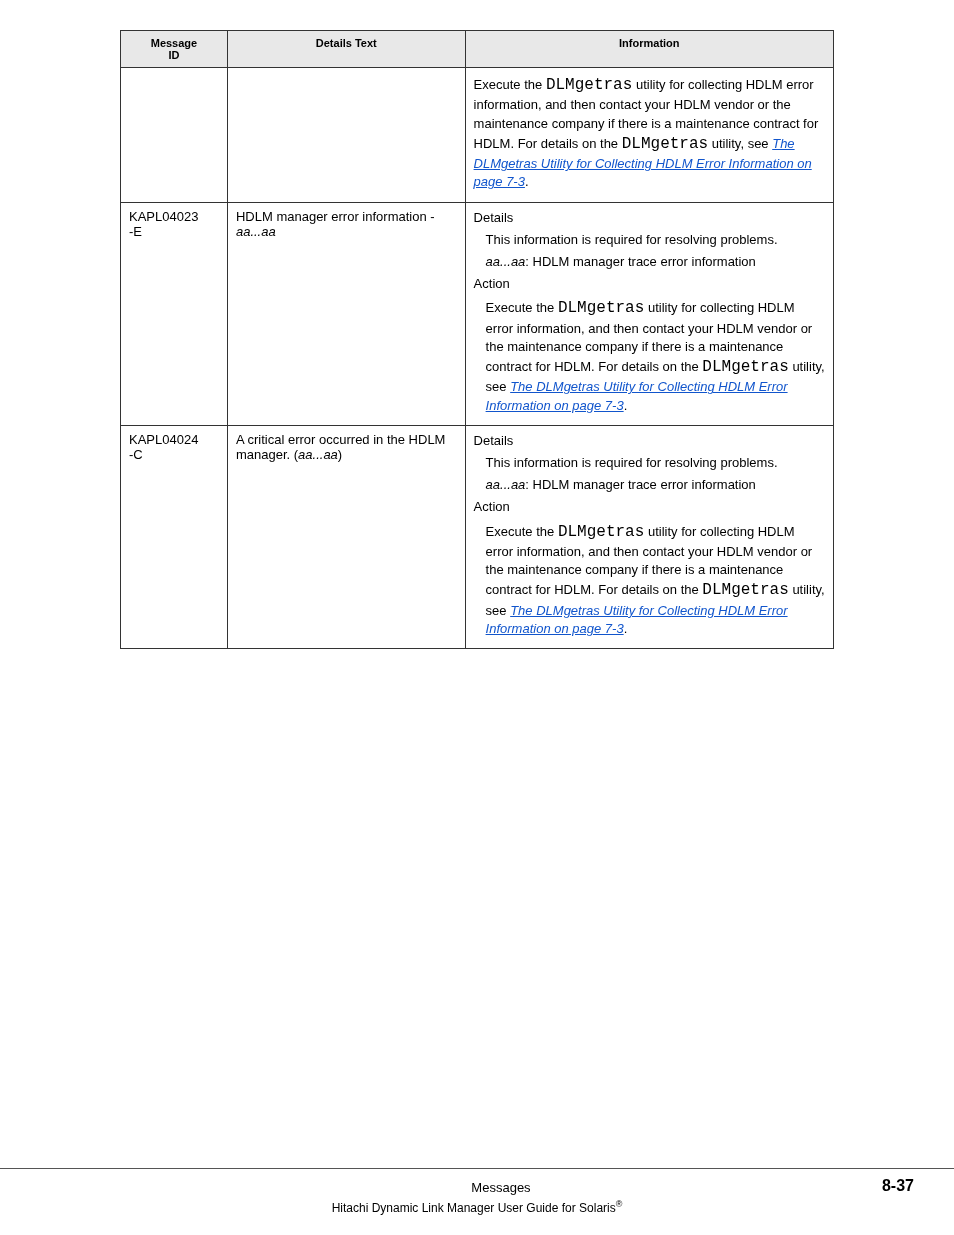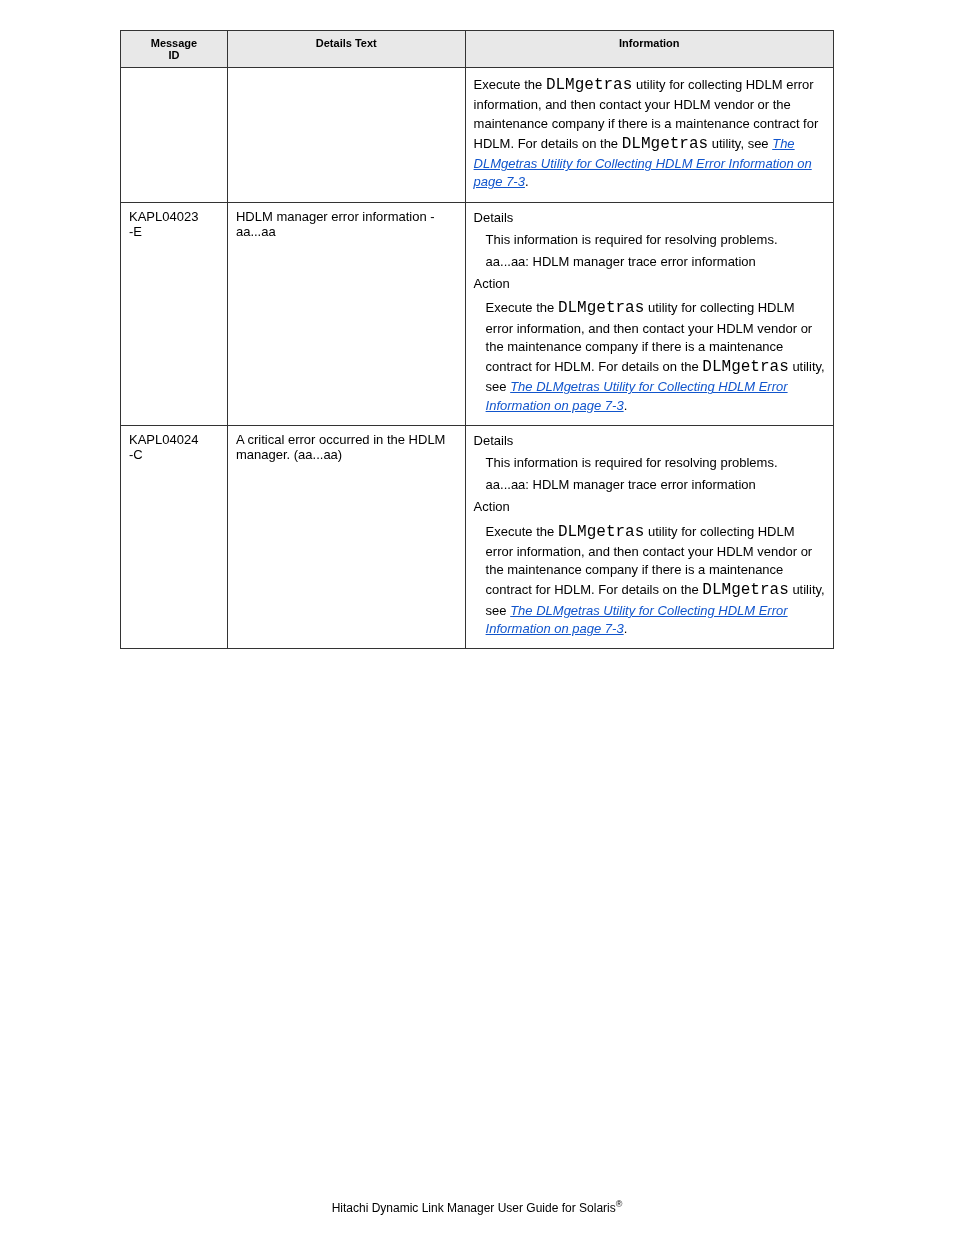--- a/index.html
+++ b/index.html
@@ -37,21 +37,21 @@
     th {
       background: #e8e8e8;
       font-weight: bold;
       text-align: center;
       font-size: 11px;
     }
     .col-id { width: 90px; }
     .col-msg { width: 200px; }
     .col-exp { width: 310px; }
     .monospace { font-family: 'Courier New', monospace; font-size: 16px; }
-    .italic { }
+    .italic { font-style: italic; }
     .link-text { color: #1155cc; text-decoration: underline; font-style: italic; }
     .indented { margin-left: 12px; }
     p { margin-bottom: 4px; line-height: 1.4; }
     .footer-area {
       margin-top: 30px;
       padding: 0 40px;
       border-top: 1.5px solid #555;
       padding-top: 8px;
       display: flex;
       justify-content: space-between;
@@ -124,16 +124,23 @@
             <p class="indented">
               Execute the <span class="monospace">DLMgetras</span> utility for collecting HDLM error information, and then contact your HDLM vendor or the maintenance company if there is a maintenance contract for HDLM. For details on the <span class="monospace">DLMgetras</span> utility, see <a class="link-text">The DLMgetras Utility for Collecting HDLM Error Information on page 7-3</a>.
             </p>
           </td>
         </tr>
 
       </tbody>
     </table>
   </div>
 
+  <div class="footer-area">
+    <div style="width:80px;"></div>
+    <div class="footer-center">
+      <span>Messages</span>
+    </div>
+    <div class="footer-right">8-37</div>
+  </div>
   <div class="footer-bottom">
     <span>Hitachi Dynamic Link Manager User Guide for Solaris<sup>®</sup></span>
   </div>
 </div>
 
 </body></html>

